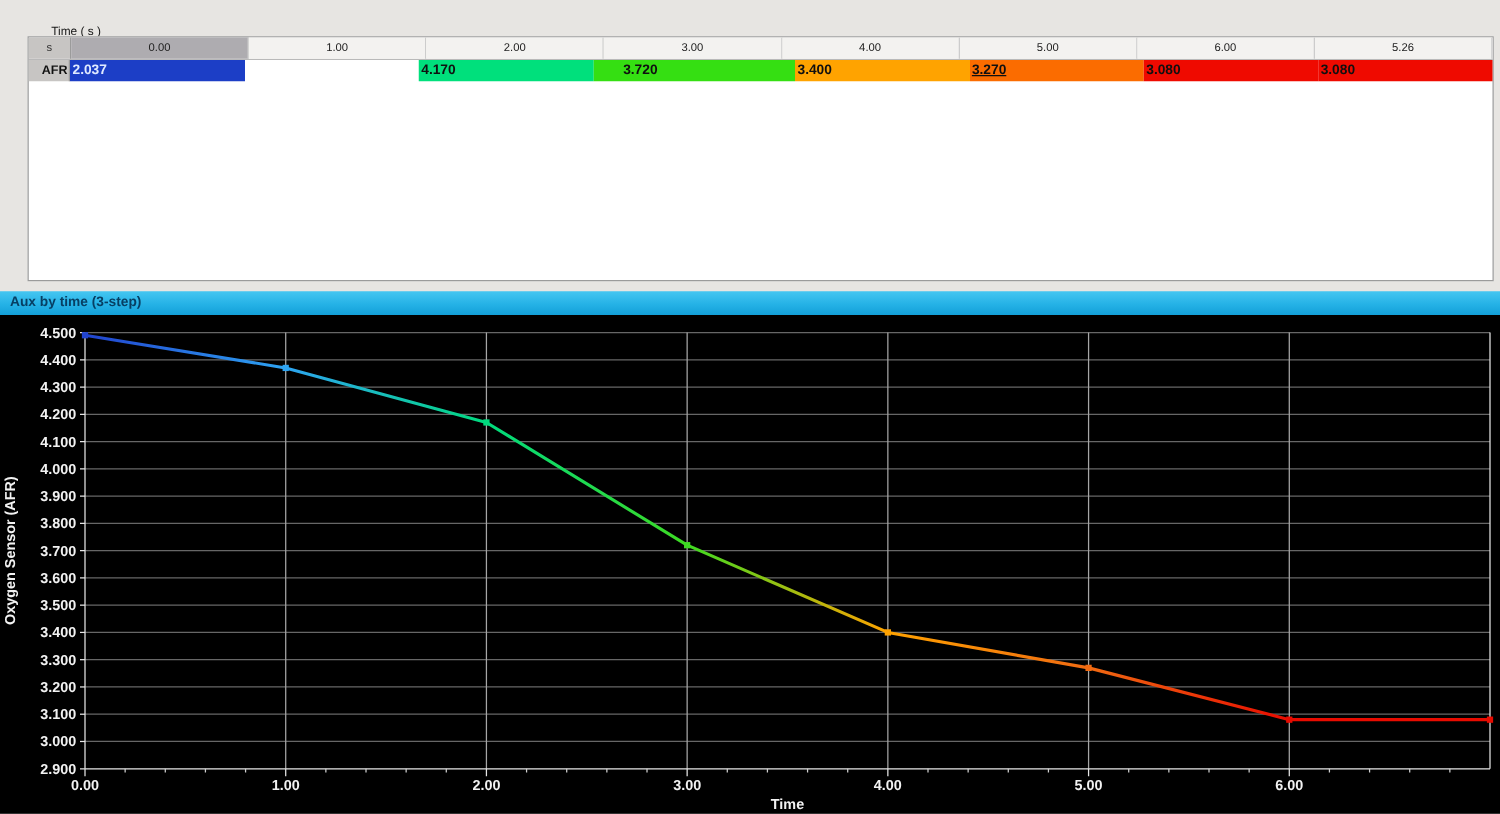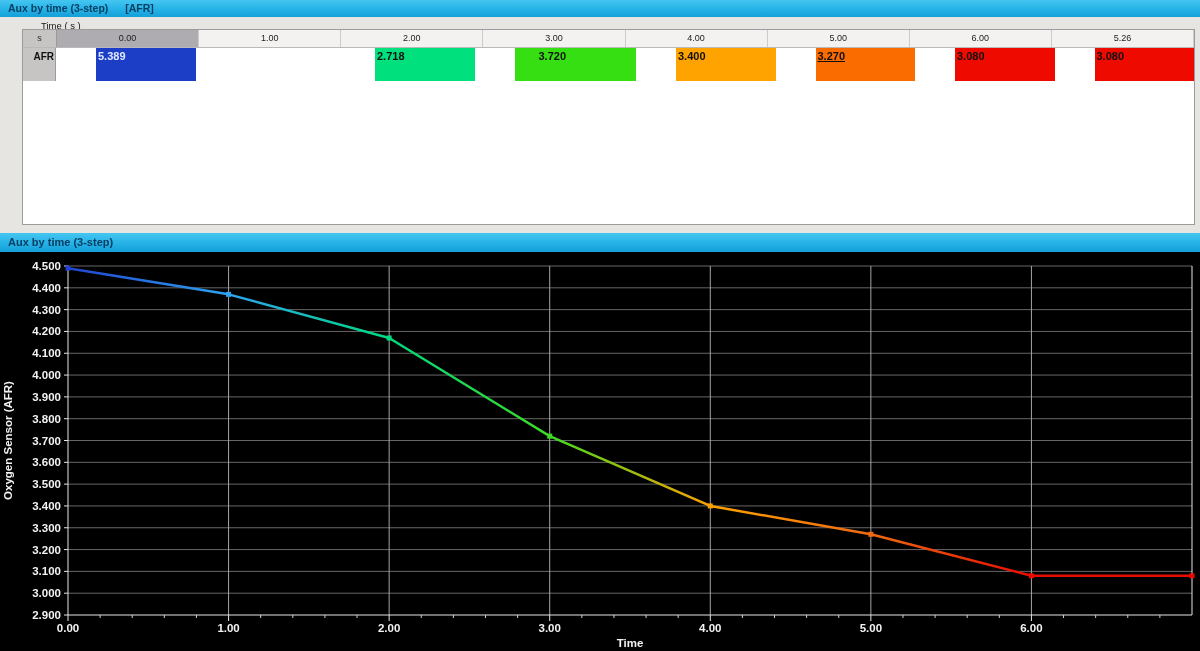--- a/index.html
+++ b/index.html
@@ -15,58 +15,54 @@
   .table-panel{position:absolute;top:17px;left:0;right:0;height:216px;background:#e7e5e2;}
   .axis-caption{position:absolute;left:41px;top:3px;font-size:9.5px;color:#151515;}
   .data-table{position:absolute;left:22px;top:12px;width:1173px;height:196px;
     background:#ffffff;border:1px solid #9b9b9b;box-sizing:border-box;}
   .hdr-row{display:flex;height:17px;border-bottom:1px solid #b9b9b9;}
   .hdr-cell{flex:1;background:#f3f2f0;border-right:1px solid #cccccc;
     font-size:9px;color:#222;text-align:center;line-height:16px;overflow:hidden;}
   .hdr-cell.selected{background:#aeacb0;}
   .corner-cell{flex:none;width:33px;background:#c7c5c3;border-right:1px solid #9b9b9b;
     font-size:9px;color:#333;text-align:center;line-height:16px;}
-  .val-row{display:flex;height:33px;gap:40px;}
+  .val-row{display:flex;height:17px;}
   .row-label{flex:none;width:33px;background:#c7c5c3;border-right:1px solid #9b9b9b;
     font-size:10px;font-weight:600;color:#111;text-align:right;line-height:17px;
     box-sizing:border-box;padding-right:1px;}
   .val-cell{flex:1;font-size:11px;font-weight:700;line-height:17px;padding-left:2px;overflow:hidden;}
   .chart-panel{position:absolute;top:252px;left:0;right:0;height:399px;background:#000;}
   .chart-panel svg{position:absolute;top:0;left:0;}
   svg text{font-family:"Liberation Sans",sans-serif;}
 </style>
 </head>
 <body>
 
 <div class="app">
 
-  <div class="titlebar tb-top">
-    <span class="t1">Aux by time (3-step)</span>
-    <span class="t2">[AFR]</span>
-  </div>
 
   <div class="table-panel">
     <div class="axis-caption">Time  ( s )</div>
     <div class="data-table">
       <div class="hdr-row" id="hdr-row">
           <div class="corner-cell">s</div>
           <div class="hdr-cell selected">0.00</div>
           <div class="hdr-cell">1.00</div>
           <div class="hdr-cell">2.00</div>
           <div class="hdr-cell">3.00</div>
           <div class="hdr-cell">4.00</div>
           <div class="hdr-cell">5.00</div>
           <div class="hdr-cell">6.00</div>
           <div class="hdr-cell">5.26</div>
         </div>
       <div class="val-row" id="val-row">
           <div class="row-label">AFR</div>
-          <div class="val-cell" style="background: rgb(28, 62, 198); color: rgb(223, 233, 255);">5.389</div>
+          <div class="val-cell" style="background: rgb(28, 62, 198); color: rgb(223, 233, 255);">2.037</div>
           <div class="val-cell" style="background: rgb(34, 167, 247); color: rgb(16, 16, 16); margin-top: 37px;">4.370</div>
-          <div class="val-cell" style="background: rgb(0, 224, 124); color: rgb(16, 16, 16);">2.718</div>
+          <div class="val-cell" style="background: rgb(0, 224, 124); color: rgb(16, 16, 16);">4.170</div>
           <div class="val-cell" style="background: rgb(53, 223, 18); color: rgb(16, 16, 16); padding-left: 24px;">3.720</div>
           <div class="val-cell" style="background: rgb(255, 163, 0); color: rgb(16, 16, 16);">3.400</div>
           <div class="val-cell" style="background: rgb(251, 108, 0); color: rgb(16, 16, 16); text-decoration: underline;">3.270</div>
           <div class="val-cell" style="background: rgb(239, 10, 0); color: rgb(16, 16, 16);">3.080</div>
           <div class="val-cell" style="background: rgb(239, 10, 0); color: rgb(16, 16, 16);">3.080</div>
         </div>
     </div>
   </div>
 
   <div class="titlebar tb-chart">

